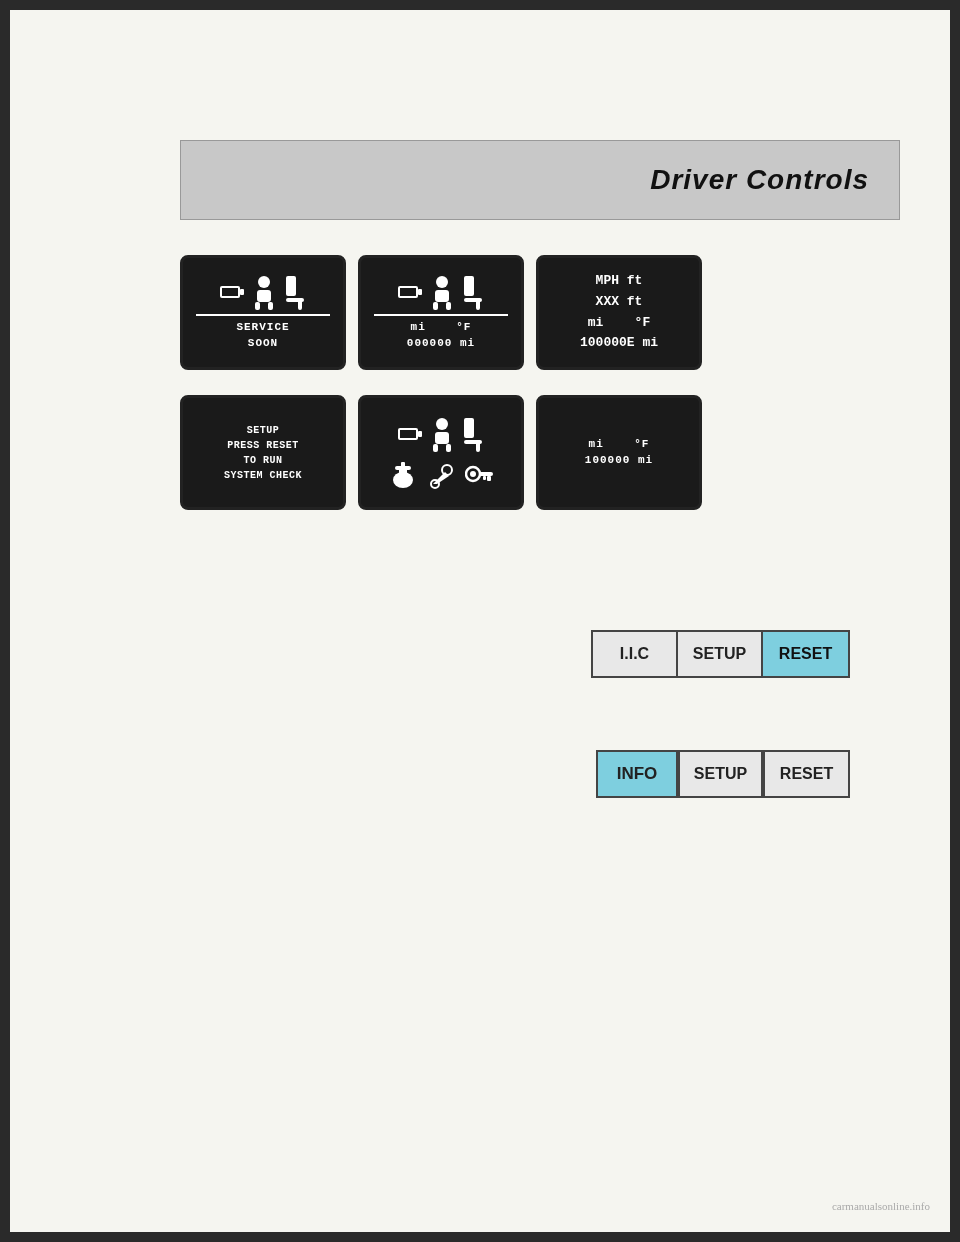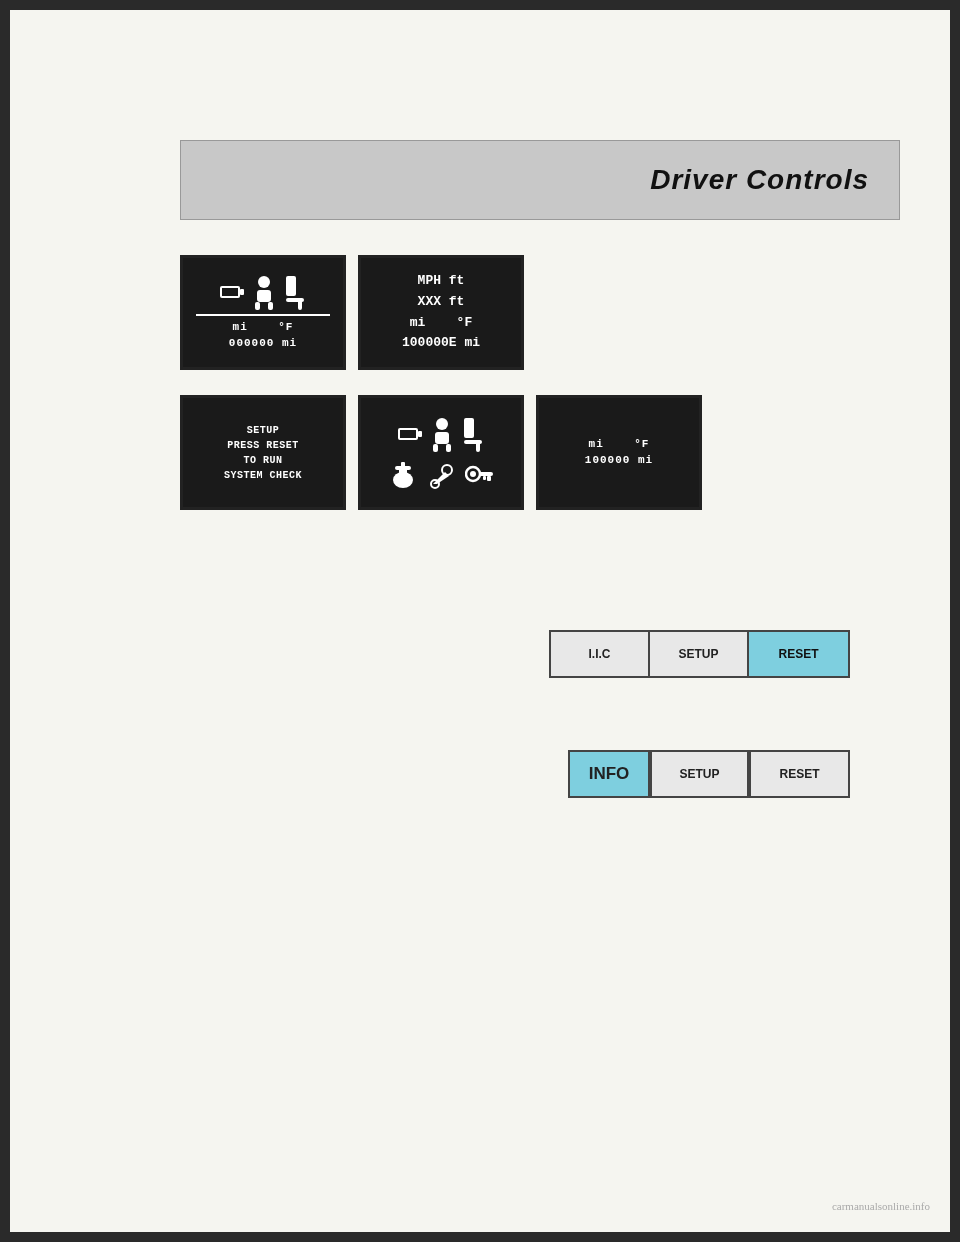--- a/index.html
+++ b/index.html
@@ -67,21 +67,21 @@
     }
 
     .panels-row-2 {
       top: 385px;
     }
 
     .dic-panel {
       width: 166px;
       height: 115px;
       border: 3px solid #222;
-      border-radius: 0;
+      border-radius: 8px;
       background: #1a1a1a;
       display: flex;
       flex-direction: column;
       align-items: center;
       justify-content: center;
       padding: 6px;
       gap: 4px;
     }
 
     .dic-panel-top {
@@ -123,27 +123,27 @@
     .dic-mph {
       color: #fff;
       font-size: 13px;
       font-weight: bold;
       font-family: 'Courier New', monospace;
       text-align: center;
       line-height: 1.6;
     }
 
     .btn-cell {
-      width: 99px;
+      width: 85px;
       height: 44px;
       display: flex;
       align-items: center;
       justify-content: center;
       border-right: 2px solid #444;
-      font-size: 12px;
+      font-size: 16px;
       font-weight: bold;
       font-family: Arial, sans-serif;
       color: #222;
       background: #e8e8e8;
       cursor: pointer;
     }
 
     .btn-cell:last-child {
       border-right: none;
     }
@@ -193,20 +193,44 @@
 
 <div class="page-frame">
   <div class="page-content">
 
     <div class="header-band">
       <span class="header-title">Driver Controls</span>
     </div>
 
     <div class="panels-row panels-row-1">
 
+      <div class="dic-panel">
+        <div class="dic-panel-top">
+          <svg width="24" height="16">
+            <rect x="0" y="2" width="20" height="12" fill="white" rx="2"></rect>
+            <rect x="20" y="5" width="4" height="6" fill="white" rx="1"></rect>
+            <rect x="2" y="4" width="16" height="8" fill="#1a1a1a"></rect>
+          </svg>
+          <svg width="28" height="36">
+            <circle cx="14" cy="8" r="6" fill="white"></circle>
+            <rect x="7" y="16" width="14" height="12" rx="3" fill="white"></rect>
+            <rect x="5" y="28" width="5" height="8" rx="2" fill="white"></rect>
+            <rect x="18" y="28" width="5" height="8" rx="2" fill="white"></rect>
+          </svg>
+          <svg width="22" height="36">
+            <rect x="2" y="2" width="10" height="20" rx="2" fill="white"></rect>
+            <rect x="2" y="24" width="18" height="4" rx="2" fill="white"></rect>
+            <rect x="14" y="26" width="4" height="10" rx="2" fill="white"></rect>
+          </svg>
+        </div>
+        <div class="dic-separator"></div>
+        <div class="dic-text">
+          SERVICE<br>SOON
+        </div>
+      </div>
 
       <div class="dic-panel">
         <div class="dic-panel-top">
           <svg width="24" height="16">
             <rect x="0" y="2" width="20" height="12" fill="white" rx="2"></rect>
             <rect x="20" y="5" width="4" height="6" fill="white" rx="1"></rect>
             <rect x="2" y="4" width="16" height="8" fill="#1a1a1a"></rect>
           </svg>
           <svg width="28" height="36">
             <circle cx="14" cy="8" r="6" fill="white"></circle>

